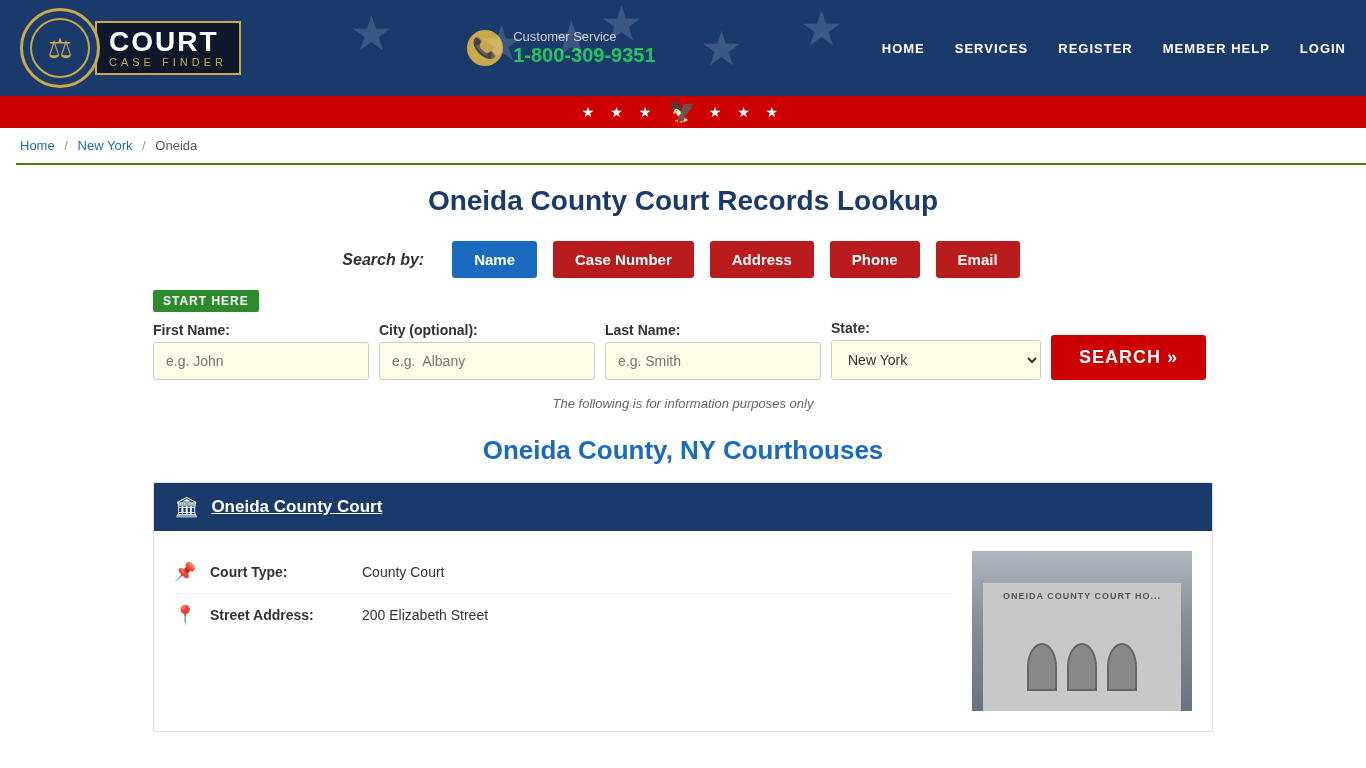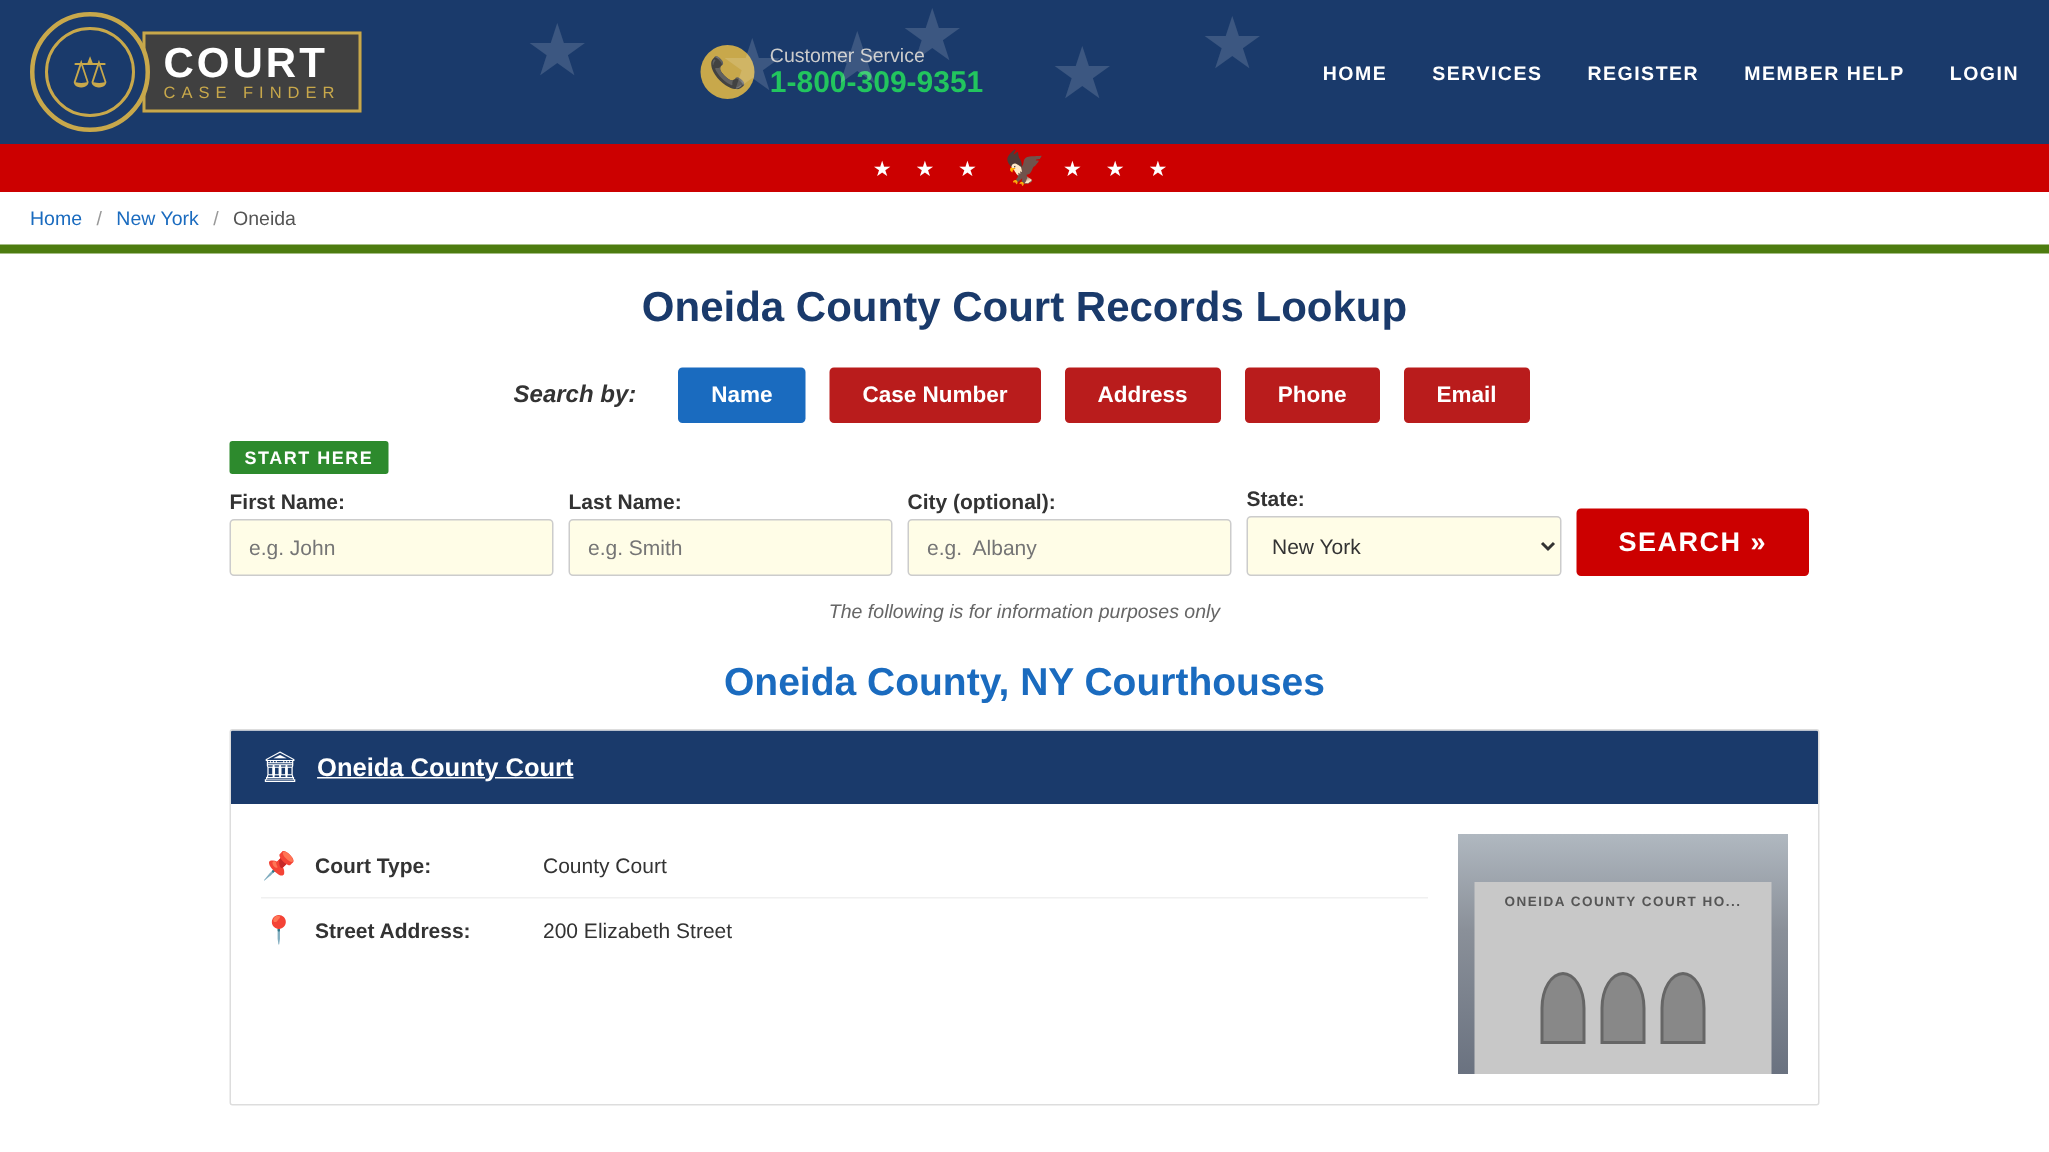--- a/index.html
+++ b/index.html
@@ -47,21 +47,21 @@
       height: 60px;
       border-radius: 50%;
       border: 2px solid #c8a84b;
       display: flex;
       align-items: center;
       justify-content: center;
       flex-direction: column;
     }
     .logo-scales { font-size: 28px; color: #c8a84b; }
     .logo-text-block {
-      background: #404040;
+      background: #0f172a;
       padding: 5px 12px;
       border: 2px solid #c8a84b;
       margin-left: -5px;
     }
     .logo-court { font-size: 28px; font-weight: 900; color: #fff; letter-spacing: 2px; line-height: 1; }
     .logo-case-finder { font-size: 11px; color: #c8a84b; letter-spacing: 4px; text-align: center; }
     .customer-service {
       display: flex;
       align-items: center;
       gap: 10px;
@@ -102,23 +102,24 @@
     .eagle-area {
       display: flex;
       align-items: center;
       gap: 12px;
     }
     .stars-row { color: #fff; font-size: 14px; letter-spacing: 6px; }
     .eagle-icon { font-size: 22px; color: #1a3a6b; }
 
     
     .breadcrumb-bar {
-      padding: 10px 20px;
-      border-bottom: 6px solid #4d7c0f;
+      padding: 10px 4px;
+      border-bottom: 2px solid #4d7c0f;
       font-size: 13px;
+      margin-left: 16px;
     }
     .breadcrumb-bar a { color: #1a6bbf; text-decoration: none; }
     .breadcrumb-sep { margin: 0 6px; color: #999; }
     .breadcrumb-current { color: #555; }
 
     
     .main-content {
       max-width: 1100px;
       margin: 0 auto;
       padding: 20px;
@@ -408,26 +409,26 @@
   
   <div class="start-here-badge">START HERE</div>
 
   
   <div class="search-form">
     <div class="form-group">
       <label class="form-label">First Name:</label>
       <input class="form-input form-input-wide" type="text" placeholder="e.g. John" style="">
     </div>
     <div class="form-group">
+      <label class="form-label">City (optional):</label>
+      <input class="form-input form-input-wide" type="text" placeholder="e.g.  Albany" style="">
+    </div>
+    <div class="form-group">
       <label class="form-label">Last Name:</label>
       <input class="form-input form-input-wide" type="text" placeholder="e.g. Smith" style="">
-    </div>
-    <div class="form-group">
-      <label class="form-label">City (optional):</label>
-      <input class="form-input form-input-wide" type="text" placeholder="e.g.  Albany" style="">
     </div>
     <div class="form-group">
       <label class="form-label">State:</label>
       <select class="form-select">
         <option value="NY" selected="">New York</option>
         <option value="CA">California</option>
         <option value="TX">Texas</option>
         <option value="FL">Florida</option>
       </select>
     </div>

